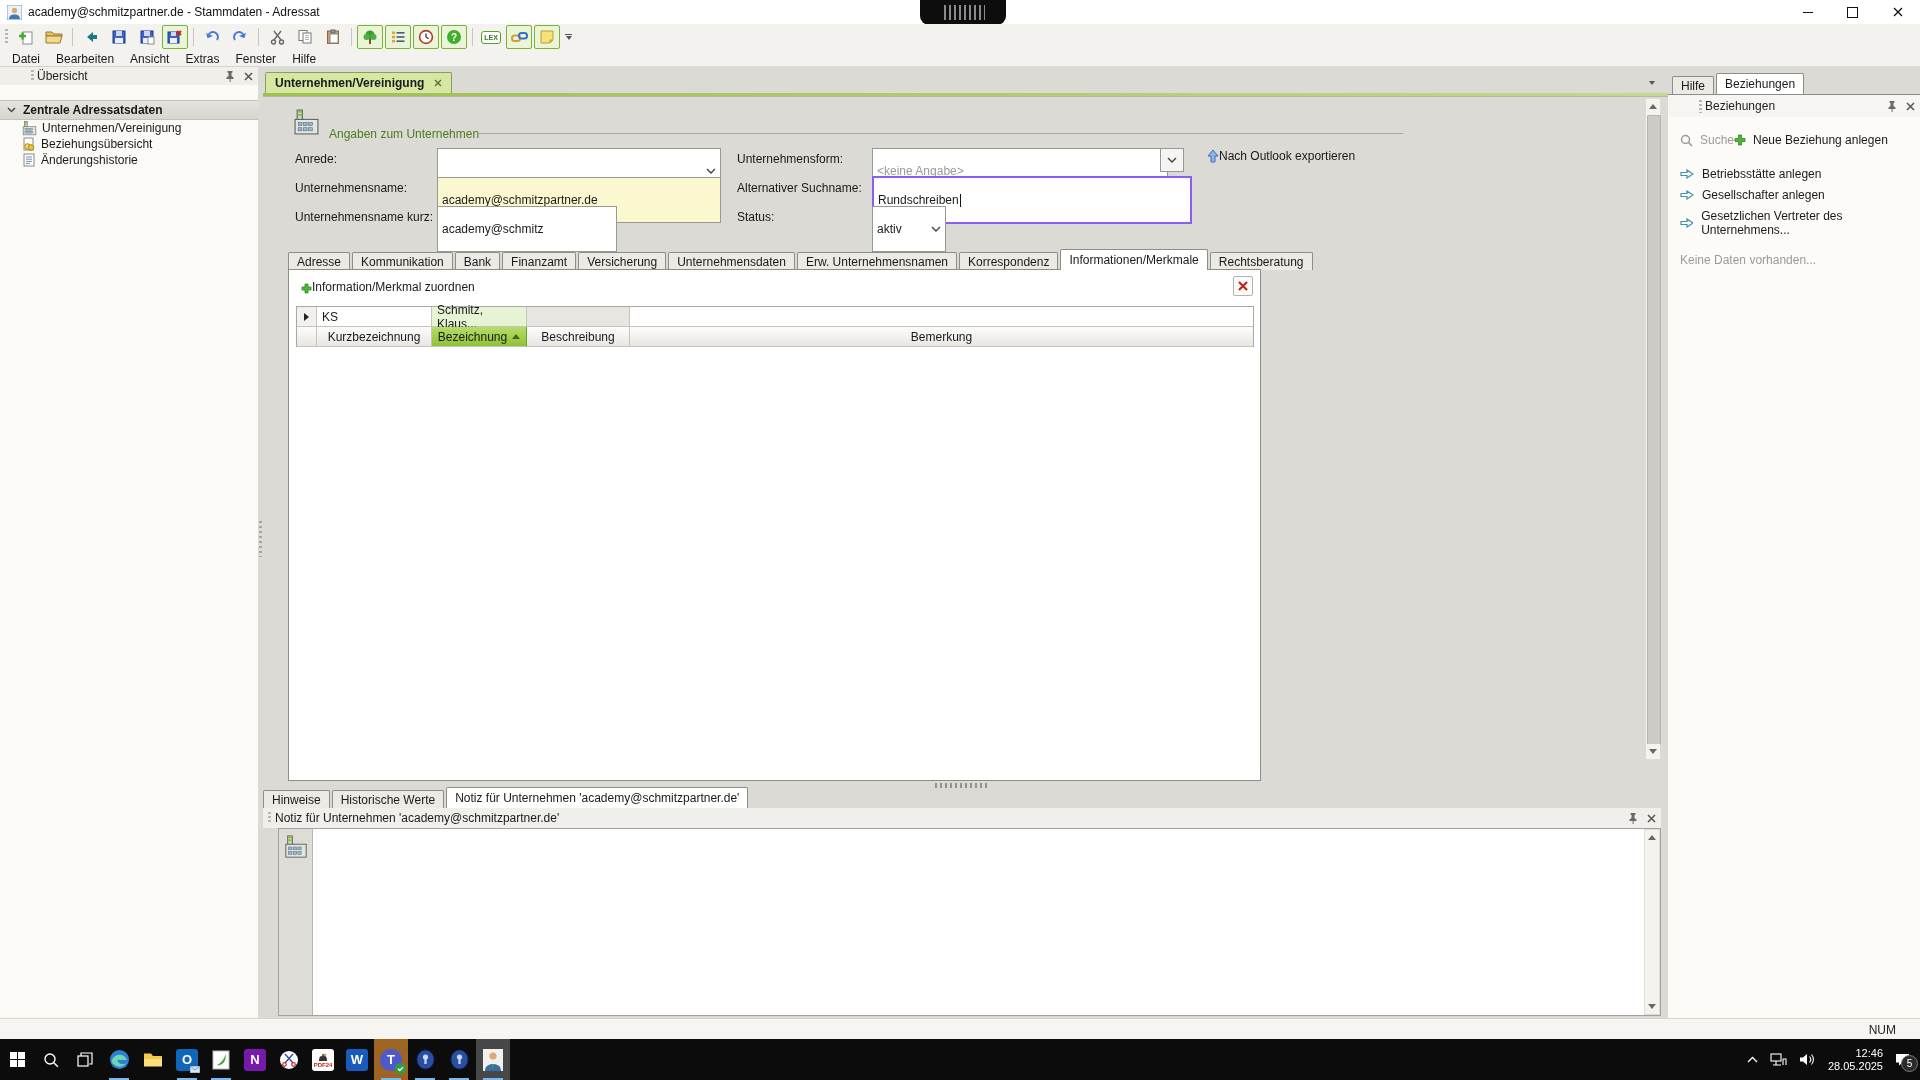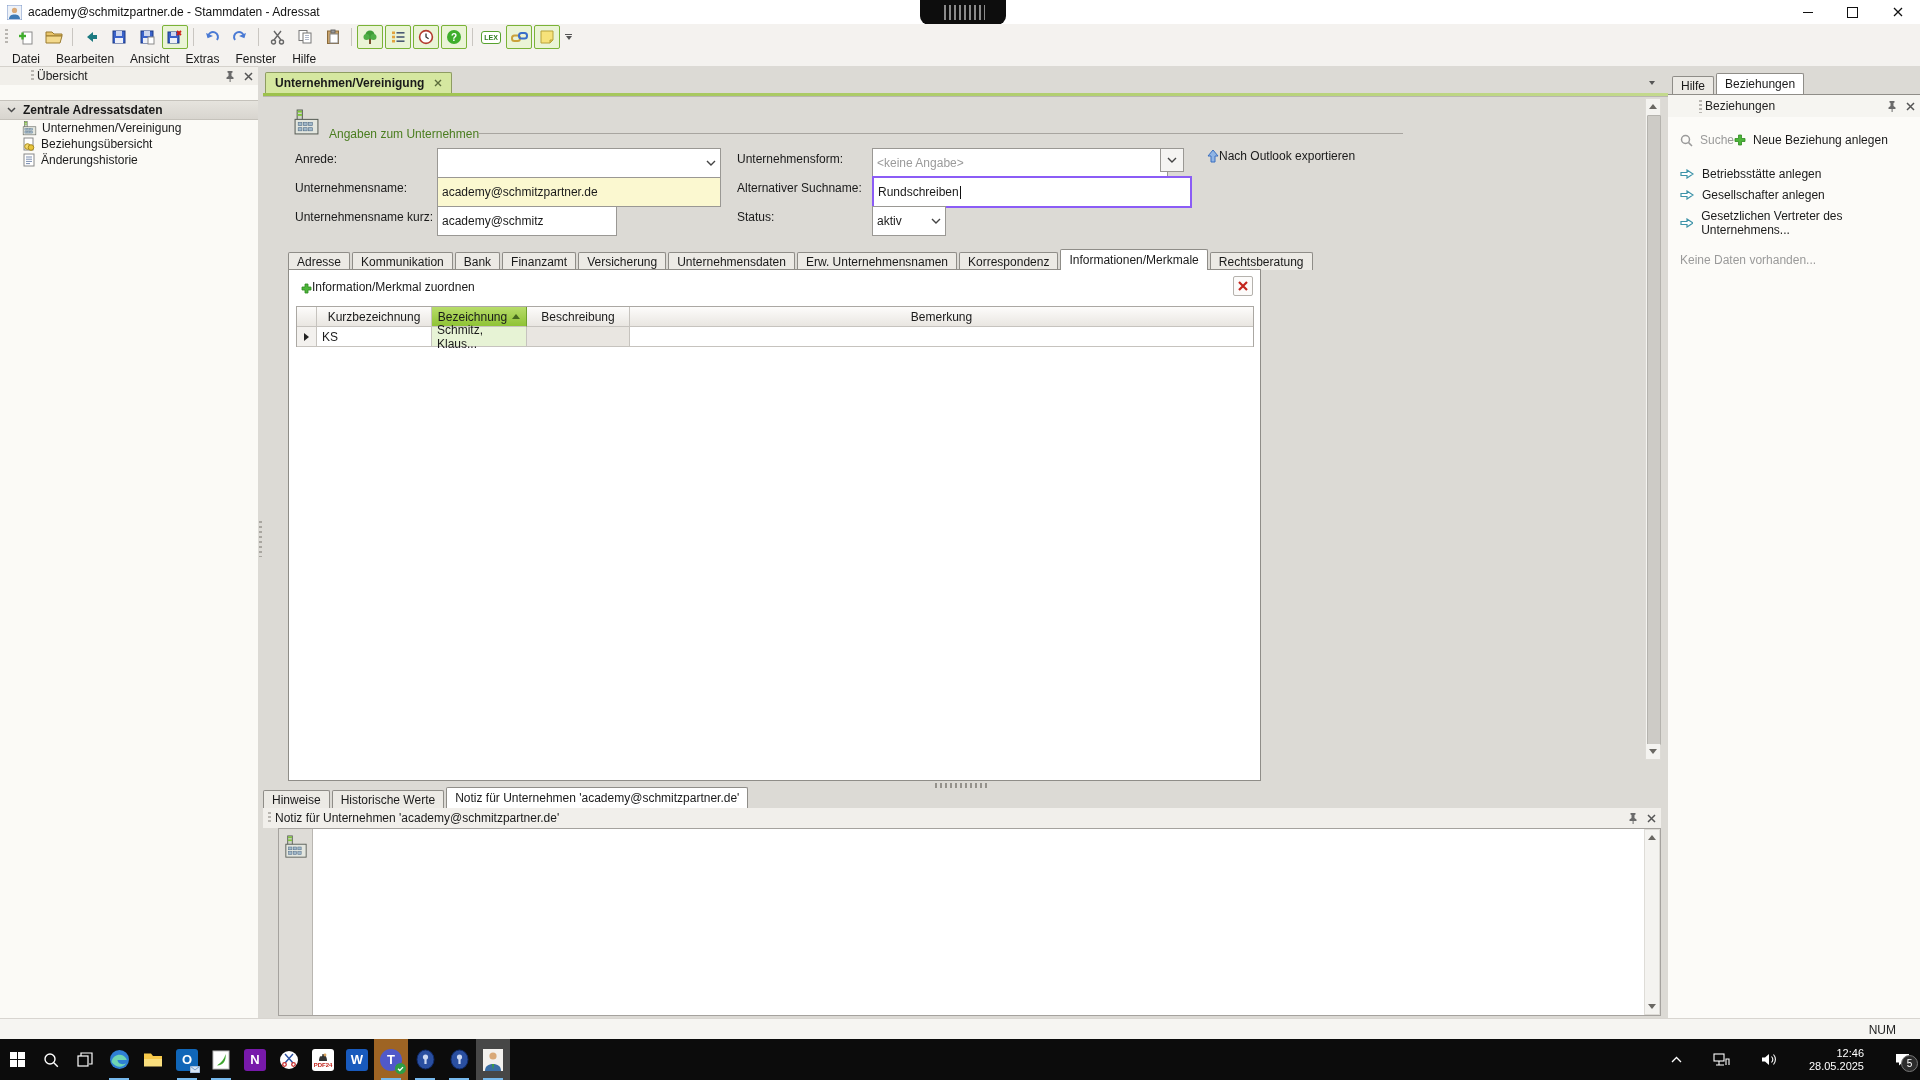--- a/index.html
+++ b/index.html
@@ -66,21 +66,21 @@
     background:linear-gradient(90deg,#9cc14c,#c3d98d);}
   .doc-tab{position:absolute;left:2px;bottom:3px;height:20px;padding:0 9px;background:#d5e7a0;
     border:1px solid #8e9c62;border-bottom:none;display:flex;align-items:center;gap:10px;
     font-weight:bold;font-size:12px;border-radius:2px 2px 0 0;}
   .tab-list-btn{position:absolute;right:8px;bottom:6px;width:16px;height:14px;display:flex;align-items:center;justify-content:center;}
 
   
   .content{position:absolute;left:0;top:30px;width:1405px;height:664px;background:#dcdad5;border-top:1px solid #b9b6b0;}
   .form-lab{position:absolute;font-size:12px;color:#1a1a1a;}
   .field{position:absolute;height:20px;background:#fff;border:1px solid #9a9894;display:flex;align-items:center;
-    padding:4px 4px;font-size:12px;}
+    padding:12px 4px;font-size:12px;}
   .field.yellow{background:#fbf8d0;}
   .field.focus{border:2px solid #8b5cf6;height:20px;}
   .field .caret{width:1px;height:13px;background:#111;margin-left:1px;}
   .field .chev-box{margin-left:auto;}
   .combo-btn{position:absolute;width:22px;height:22px;border:1px solid #9a9894;background:#f5f4f2;
     display:flex;align-items:center;justify-content:center;}
   .sec-title{color:#4a7d1f;font-size:12px;}
   .sec-line{position:absolute;height:1px;background:#a8a5a0;}
   .grey-txt{color:#9a9a9a;}
   .link-row{display:flex;align-items:flex-end;gap:0;font-size:12px;}
@@ -137,21 +137,21 @@
   .statusbar .num{margin-right:24px;font-size:12px;color:#222;}
 
   
   .taskbar{position:absolute;left:0;top:1039px;width:1920px;height:41px;background:#0c0c0c;display:flex;align-items:stretch;}
   .tb-app{width:34px;position:relative;display:flex;align-items:center;justify-content:center;}
   .tb-app.running::after{content:"";position:absolute;left:7px;right:7px;bottom:0;height:2px;background:#76b9ed;}
   .tb-app.teams-tile{background:#9e6424;}
   .tb-app.user-tile{background:#474747;}
   .tile{width:22px;height:22px;border-radius:3px;display:flex;align-items:center;justify-content:center;
     color:#fff;font-weight:bold;font-size:13px;position:relative;}
-  .tray{margin-left:auto;display:flex;align-items:center;gap:31px;padding-right:10px;color:#fff;}
+  .tray{margin-left:auto;display:flex;align-items:center;gap:12px;padding-right:10px;color:#fff;}
   .clockbox{text-align:right;font-size:11px;line-height:13px;color:#fff;}
   .notif{position:relative;}
   .badge{position:absolute;right:-8px;bottom:-6px;width:15px;height:15px;border-radius:50%;background:#2b2b2b;
     border:1px solid #777;color:#fff;font-size:10px;display:flex;align-items:center;justify-content:center;}
 </style>
 </head>
 <body>
 
 <div id="screen">
 
@@ -508,53 +508,53 @@
             </svg>
           <span>Information/Merkmal zuordnen</span>
         </div>
         <div class="xbtn">
           <svg width="12" height="12">
               <path d="M2 2l8 8M10 2l-8 8" stroke="#c3241c" stroke-width="2.2"></path>
             </svg>
         </div>
 
         <div class="mtable">
-          <div class="mrow">
-            <div class="mcell hdr c0"></div>
-            <div class="mcell hdr c1">
-                <span>Kurzbezeichnung</span>
-              </div>
-            <div class="mcell hdr green c2">
-                <span>Bezeichnung</span>
-                <span class="tri-up"></span>
-              </div>
-            <div class="mcell hdr c3">
-                <span>Beschreibung</span>
-              </div>
-            <div class="mcell hdr c4">
-                <span>Bemerkung</span>
-              </div>
-          </div>
           <div class="mrow">
             <div class="mcell c0">
                 <span class="tri-right"></span>
               </div>
             <div class="mcell data c1">
                 <span>KS</span>
               </div>
             <div class="mcell data cell-green c2">
                 <span>Schmitz, Klaus...</span>
               </div>
             <div class="mcell data cell-grey c3">
                 <span></span>
               </div>
             <div class="mcell data c4">
                 <span></span>
               </div>
           </div>
+          <div class="mrow">
+            <div class="mcell hdr c0"></div>
+            <div class="mcell hdr c1">
+                <span>Kurzbezeichnung</span>
+              </div>
+            <div class="mcell hdr green c2">
+                <span>Bezeichnung</span>
+                <span class="tri-up"></span>
+              </div>
+            <div class="mcell hdr c3">
+                <span>Beschreibung</span>
+              </div>
+            <div class="mcell hdr c4">
+                <span>Bemerkung</span>
+              </div>
+          </div>
         </div>
       </div>
 
       <div class="vscroll" style="right:7px;top:1px;height:662px;">
         <div class="sarr" style="top:0;">
             <div class="arr-up"></div>
           </div>
         <div class="thumb" style="top:16px;height:628px;"></div>
         <div class="sarr" style="bottom:0;">
             <div class="arr-dn"></div>

